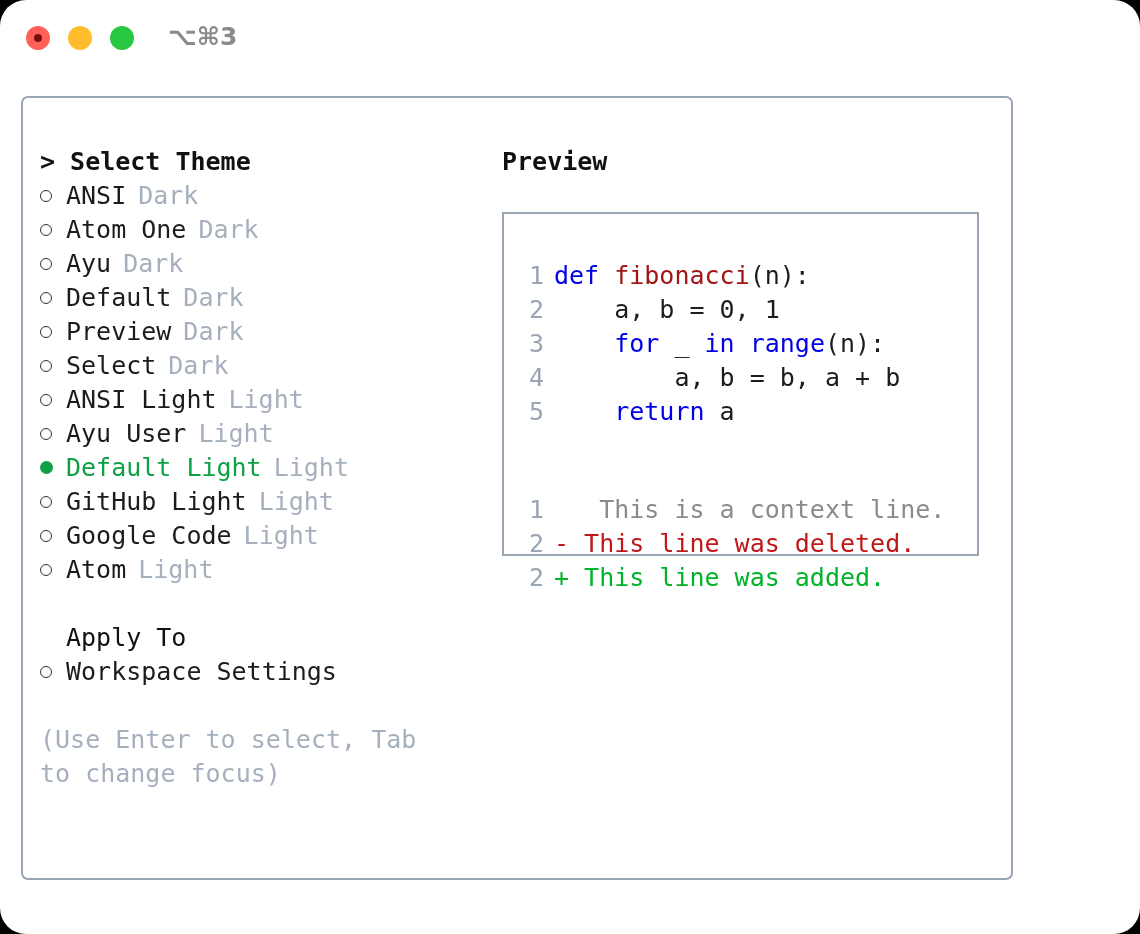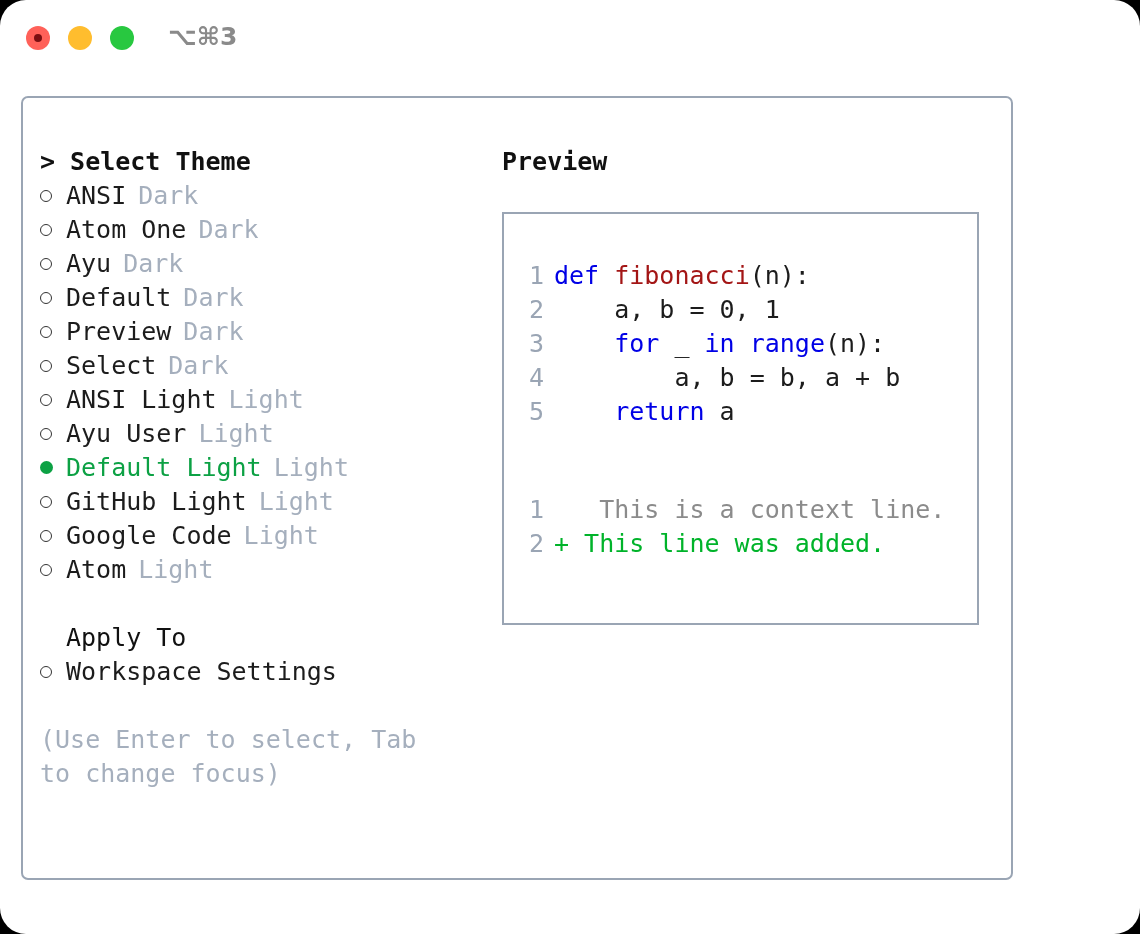--- a/index.html
+++ b/index.html
@@ -172,21 +172,21 @@
   }
   .preview-title {
     font-size: 25px;
     line-height: 34px;
     font-weight: bold;
     color: #111111;
   }
   .preview-box {
     margin-top: 33px;
     width: 477px;
-    height: 413px;
+    height: 344px;
     border: 2px solid #9aa5b4;
     box-sizing: border-box;
     background: #ffffff;
     position: relative;
   }
   .code-area {
     position: absolute;
     left: 14px;
     top: 45px;
     right: 4px;
@@ -267,20 +267,21 @@
             <div id="code-block">
                 <div class="code-line"><span class="lineno">1</span><span class="kw">def </span><span class="fn">fibonacci</span><span class="plain">(n):</span></div>
                 <div class="code-line"><span class="lineno">2</span><span class="plain">    a, b = 0, 1</span></div>
                 <div class="code-line"><span class="lineno">3</span><span class="plain">    </span><span class="kw">for</span><span class="plain"> _ </span><span class="kw">in</span><span class="plain"> </span><span class="bi">range</span><span class="plain">(n):</span></div>
                 <div class="code-line"><span class="lineno">4</span><span class="plain">        a, b = b, a + b</span></div>
                 <div class="code-line"><span class="lineno">5</span><span class="plain">    </span><span class="kw">return</span><span class="plain"> a</span></div>
               </div>
             <div class="diff-gap"></div>
             <div id="diff-block">
                 <div class="code-line"><span class="lineno">1</span><span class="diff-ctx">   This is a context line.</span></div>
+                <div class="code-line"><span class="lineno">2</span><span class="diff-del">- This line was deleted.</span></div>
                 <div class="code-line"><span class="lineno">2</span><span class="diff-add">+ This line was added.</span></div>
               </div>
           </div>
         </div>
       </div>
 
     </div>
   </div>
 </div>
 

